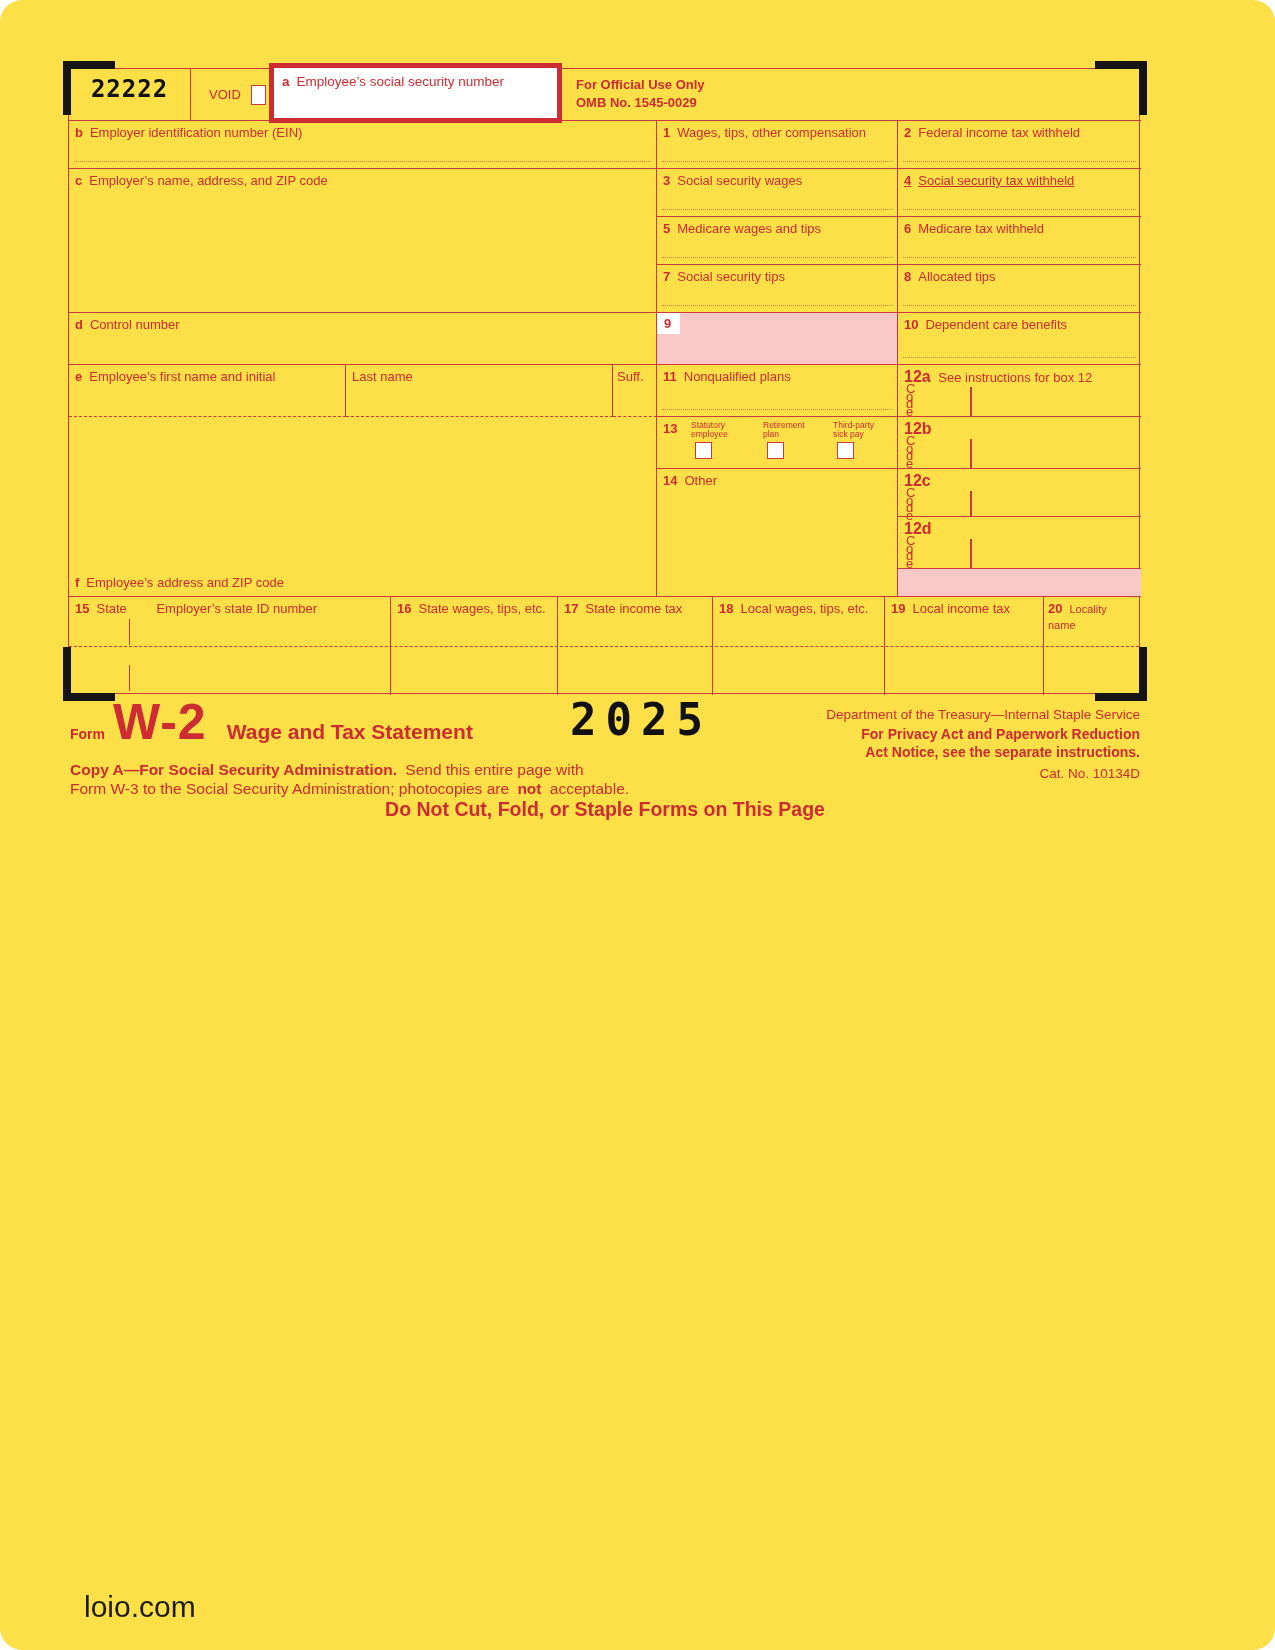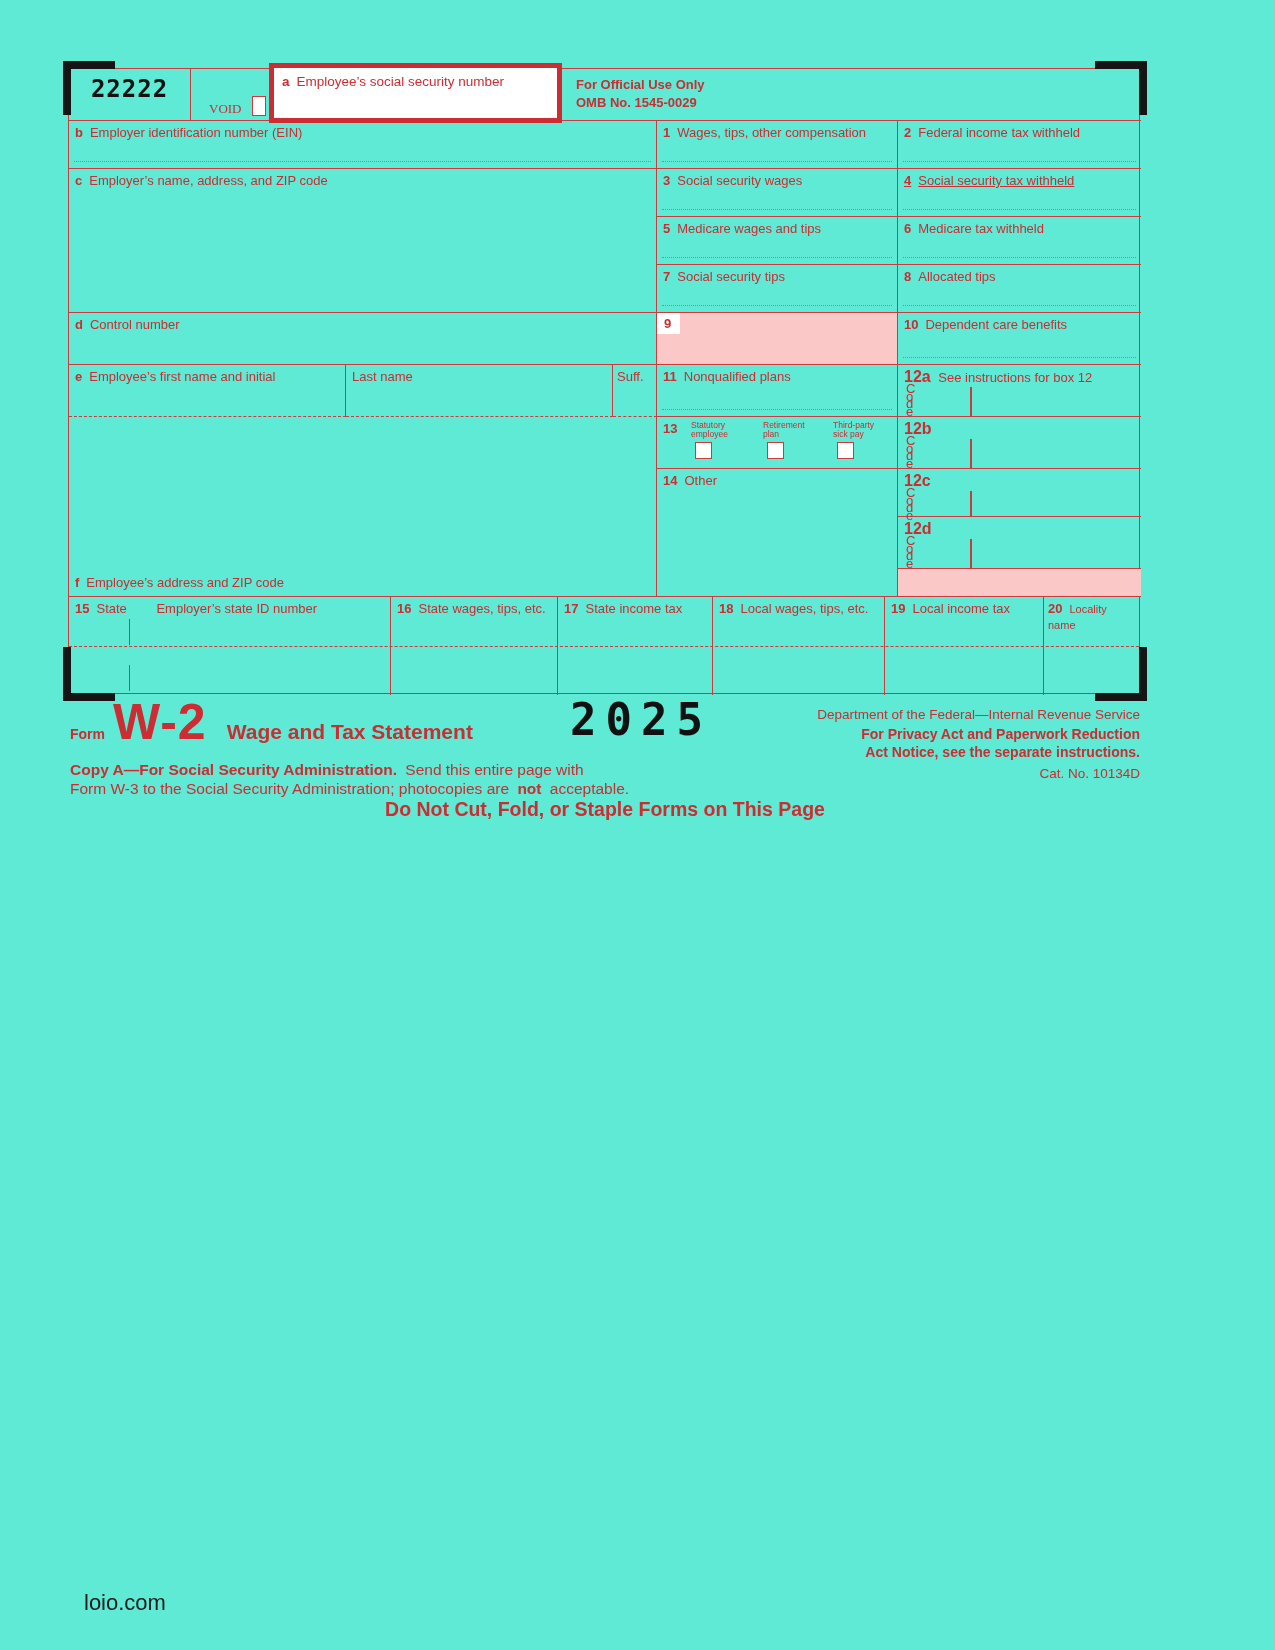--- a/index.html
+++ b/index.html
@@ -3,21 +3,21 @@
 <meta charset="utf-8">
 <style>
   :root{
     --red:#cd2c32;
     --line:#cd3a3e;
     --pink:#fbc8c8;
     --ink:#111111;
   }
   html,body{margin:0;padding:0;background:#ffffff;}
   body{font-family:"Liberation Sans","DejaVu Sans",sans-serif;}
-  #page{position:relative;width:1275px;height:1650px;background:#5eead4;overflow:hidden;}
+  #page{position:relative;width:1275px;height:1650px;background:#fde047;overflow:hidden;border-radius:22px;}
 
   
   #w2{position:absolute;left:68px;top:68px;width:1072px;height:626px;
       border:1.6px solid var(--line);box-sizing:border-box;}
   .cell{position:absolute;box-sizing:border-box;color:var(--red);
         font-size:13px;padding:4px 6px;line-height:15px;}
   .br{border-right:1.4px solid var(--line);}
   .bb{border-bottom:1.4px solid var(--line);}
   .bb-dash{border-bottom:1.4px dashed var(--line);}
   .num{font-weight:bold;margin-right:7px;}
@@ -59,39 +59,39 @@
   #form-title{font-size:21px;font-weight:bold;margin-left:20px;}
   #year{position:absolute;left:570px;top:698px;font-size:44px;letter-spacing:9px;line-height:44px;}
   #treasury-block{position:absolute;right:135px;top:706px;text-align:right;color:var(--red);}
   #dept-line{font-size:13.5px;line-height:17px;}
   #privacy-lines{font-size:14px;font-weight:bold;line-height:18px;margin-top:2px;}
   #cat-no{font-size:13.5px;margin-top:5px;}
   #copy-a{position:absolute;left:70px;top:760px;font-size:15.5px;line-height:19px;color:var(--red);}
   #copy-a b{font-weight:bold;}
   #do-not-cut{position:absolute;left:70px;right:135px;top:798px;text-align:center;
               font-size:19.5px;font-weight:bold;color:var(--red);}
-  #watermark{position:absolute;left:84px;top:1590px;font-size:22px;color:#1c1c1c;}
+  #watermark{position:absolute;left:84px;top:1590px;font-size:30px;color:#1c1c1c;}
   .lab2{font-size:11px;}
 </style>
 </head>
 <body>
 
 <div id="page">
 
   <div id="w2">
 
     <div class="corner c-tl"></div>
     <div class="corner c-tr"></div>
     <div class="corner c-bl"></div>
     <div class="corner c-br"></div>
 
     <div class="cell br bb" style="left:0;top:0;width:122px;height:52px;text-align:center;padding-top:13px;">
       <span class="digital" style="font-size:24px;letter-spacing:1px;">22222</span>
     </div>
-    <div class="cell bb" style="left:122px;top:0;width:81px;height:52px;display:flex;align-items:flex-end;gap:10px;padding-left:18px;font-family:Liberation Serif, serif;">
+    <div class="cell bb" style="left:122px;top:0;width:81px;height:52px;display:flex;align-items:center;gap:10px;padding-left:18px;">
       <span>VOID</span>
       <span class="checkbox" style="width:20px;height:20px;"></span>
     </div>
     <div id="box-a">
       <span class="num">a</span><span>Employee’s social security number</span>
     </div>
     <div class="cell bb" style="left:493px;top:0;width:579px;height:52px;padding-left:14px;font-weight:bold;font-size:13px;line-height:18px;padding-top:7px;">
       <div>For Official Use Only</div>
       <div>OMB No. 1545-0029</div>
     </div>
@@ -238,21 +238,21 @@
   </div>
 
   <div id="form-line">
     <span id="form-word">Form</span>
     <span id="form-number">W-2</span>
     <span id="form-title">Wage and Tax Statement</span>
   </div>
   <div id="year" class="digital">2025</div>
 
   <div id="treasury-block">
-    <div id="dept-line">Department of the Federal—Internal Revenue Service</div>
+    <div id="dept-line">Department of the Treasury—Internal Staple Service</div>
     <div id="privacy-lines">
       <div>For Privacy Act and Paperwork Reduction</div>
       <div>Act Notice, see the separate instructions.</div>
     </div>
     <div id="cat-no">Cat. No. 10134D</div>
   </div>
 
   <div id="copy-a">
     <div>
       <b>Copy A—For Social Security Administration.</b>

